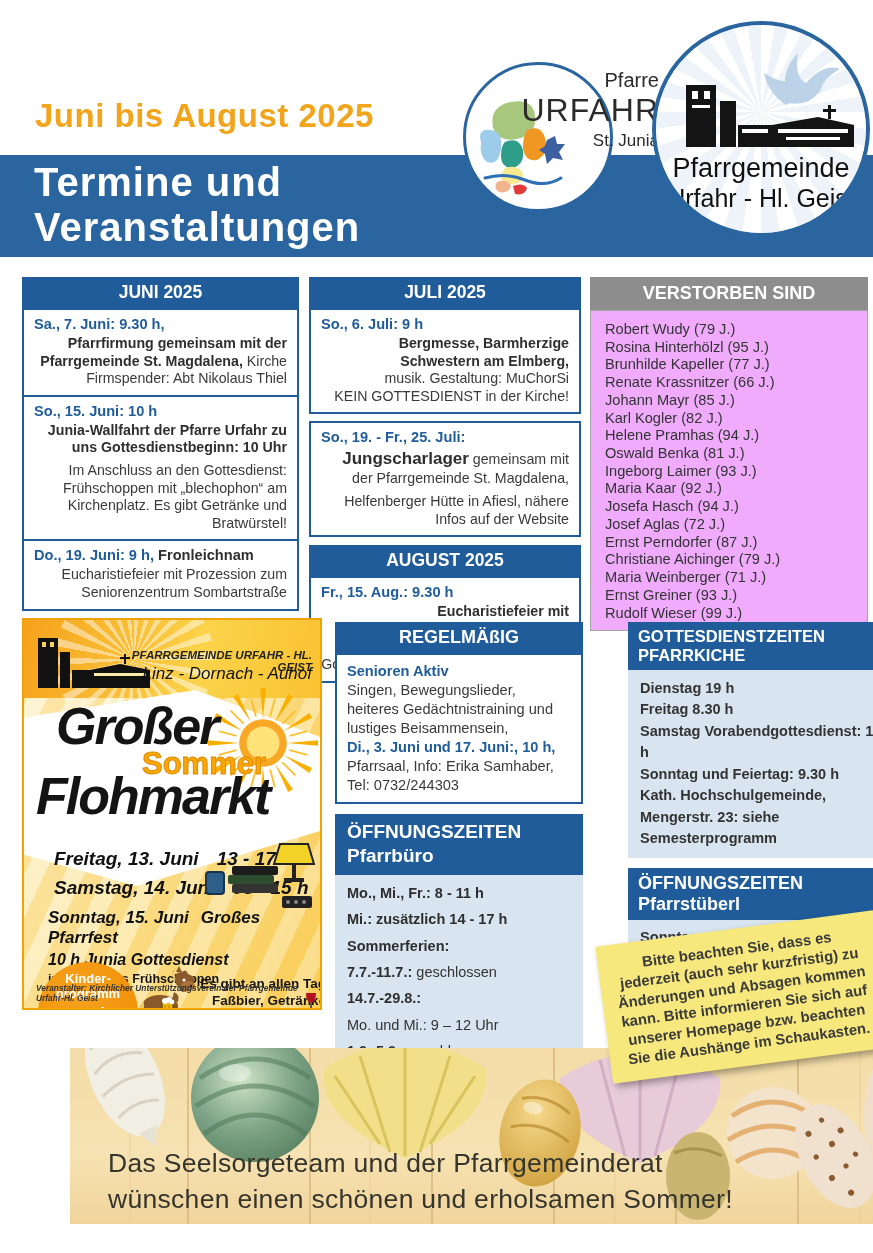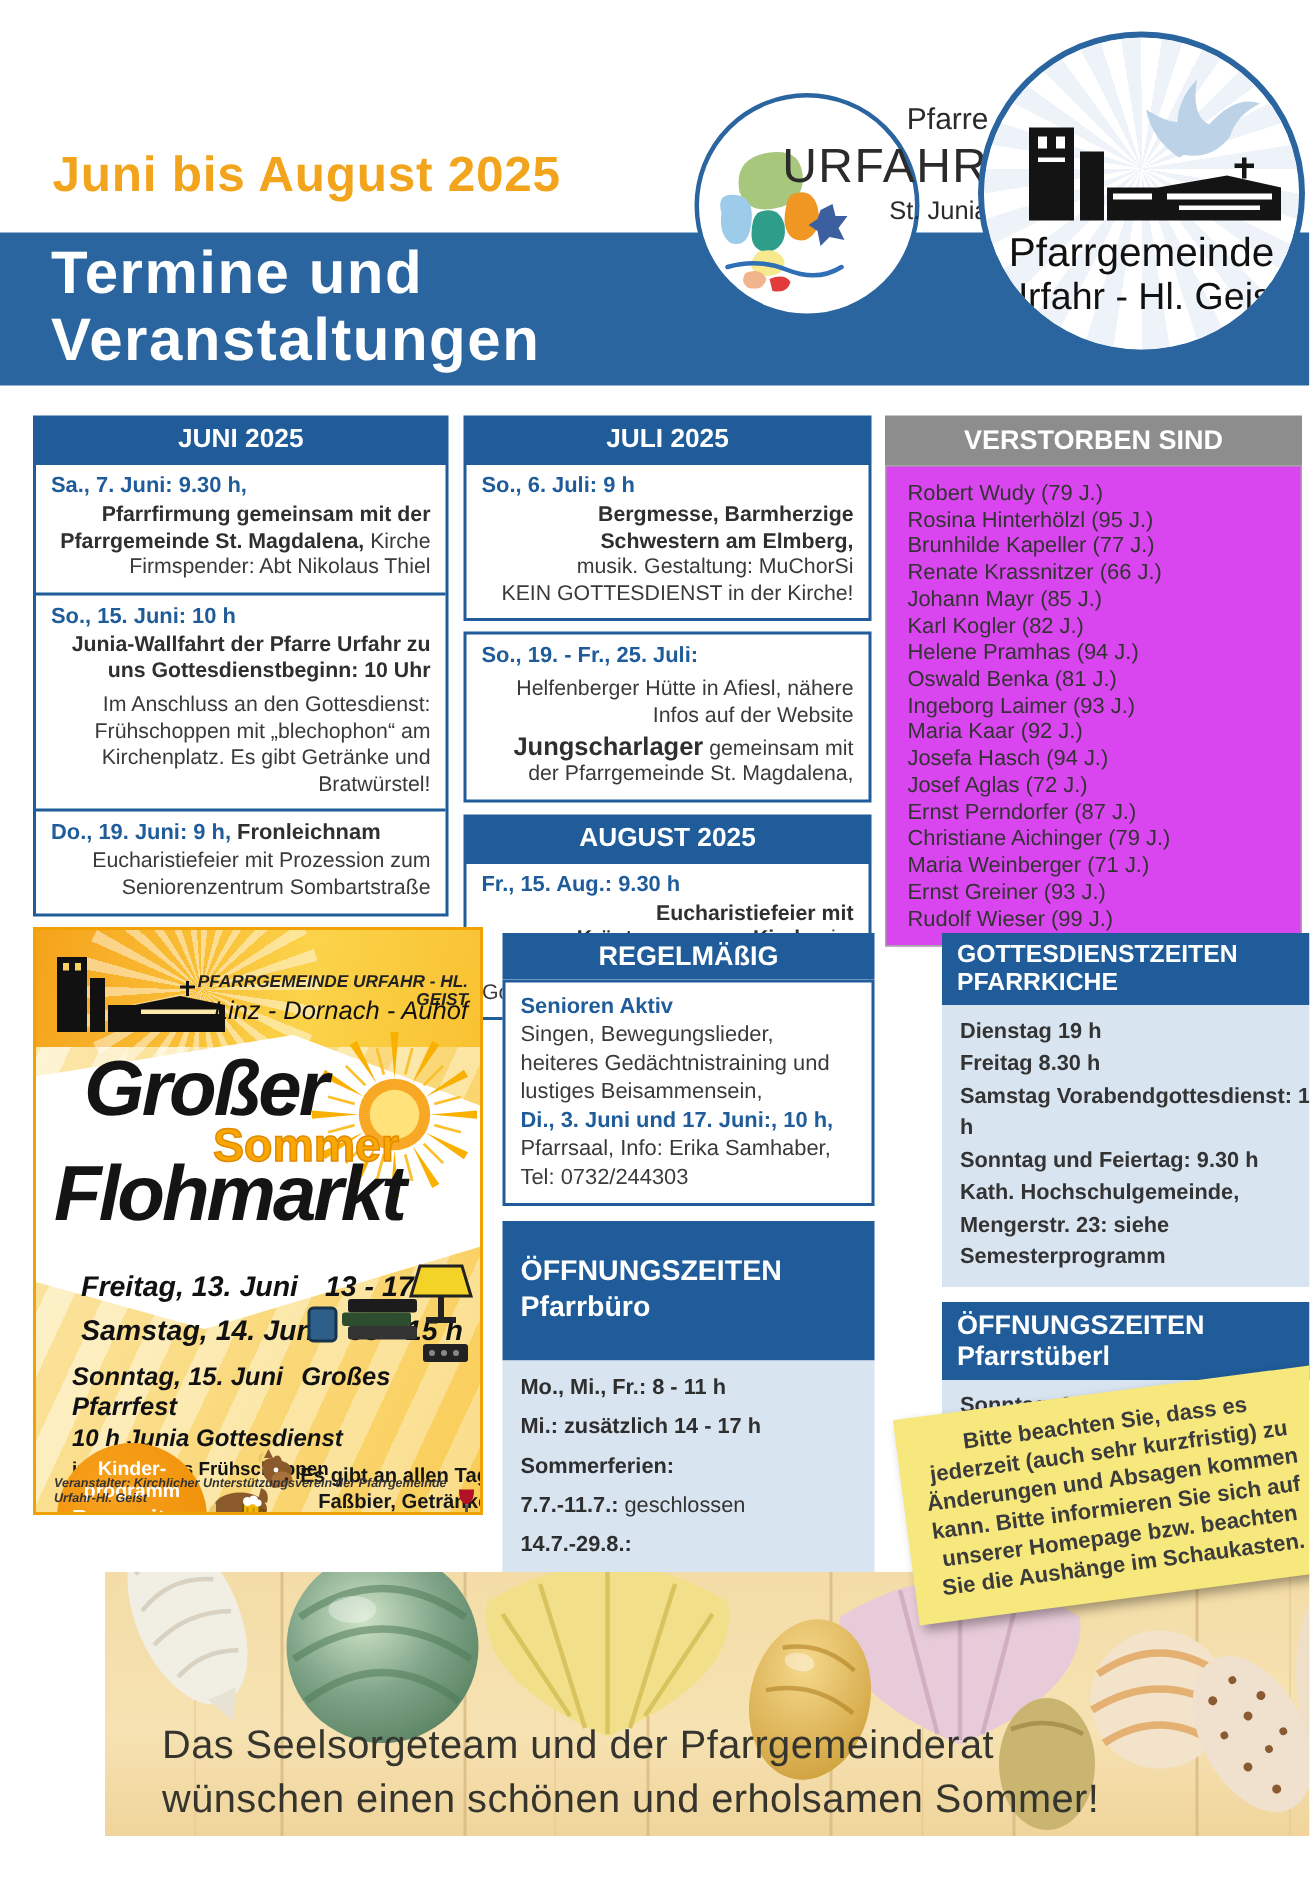--- a/index.html
+++ b/index.html
@@ -43,28 +43,28 @@
   .col2{position:absolute;left:309px;top:277px;width:272px;}
   .col2b{position:absolute;left:335px;top:622px;width:248px;}
   .col3{position:absolute;left:590px;top:277px;width:278px;}
   .col3b{position:absolute;left:597px;top:622px;width:271px;padding-left:31px;}
 
   .floh-hdr{margin-top:8px;font-size:17px;}
   .floh-body{margin-top:4px;padding:6px 10px;font-size:15px;font-weight:bold;color:#333;}
   .gap7{height:7px;}
   .gap8{height:8px;}
 
-  .verst-body{border:1.5px solid #a5a5a5;background:#d946ef;padding:10px 14px 8px 14px;}
+  .verst-body{border:1.5px solid #a5a5a5;background:#f0abfc;padding:10px 14px 8px 14px;}
   .verst-name{font-size:14.6px;line-height:1.215;color:#333;}
 
   .reg-hdr{text-align:center;font-size:18px;}
   .reg-body{border:2px solid #1f5c99;background:#fff;padding:7px 10px;font-size:14.6px;line-height:1.3;color:#3a3a3a;}
   .blue-b{color:#1f5c99;font-weight:bold;}
 
-  .buero-hdr{margin-top:10px;font-size:19px;line-height:1.3;padding:22px 12px;}
+  .buero-hdr{margin-top:10px;font-size:19px;line-height:1.3;padding:6px 12px;}
   .buero-body{padding:8px 12px 10px 12px;font-size:14.5px;line-height:1.4;color:#333;}
   .brow{margin:0 0 6px 0;}
   .brow b{color:#2e2e2e;}
   .bcontact{margin-top:10px;}
   .bcontact div{font-size:14.5px;line-height:1.35;}
 
   .gott-body{padding:8px 12px;font-size:14.5px;font-weight:bold;line-height:1.48;color:#333;}
   .stue-hdr{margin-top:10px;font-size:18px;}
   .stue-body{padding:7px 12px;font-size:14.6px;line-height:1.4;color:#333;}
   .stue-bold{font-weight:bold;}
@@ -200,22 +200,22 @@
         <p class="date">So., 6. Juli: 9 h</p>
         <p class="etxt"><b>Bergmesse, Barmherzige Schwestern am Elmberg,</b></p>
         <p class="etxt">musik. Gestaltung: MuChorSi</p>
         <p class="etxt">KEIN GOTTESDIENST in der Kirche!</p>
       </div>
     </div>
     <div class="gap7"></div>
     <div class="box">
       <div class="event">
         <p class="date">So., 19. - Fr., 25. Juli:</p>
+        <p class="etxt"><b style="font-size:17px">Jungscharlager</b><span> gemeinsam mit der Pfarrgemeinde St. Magdalena,</span></p>
         <p class="etxt" style="margin-top:6px">Helfenberger Hütte in Afiesl, nähere Infos auf der Website</p>
-        <p class="etxt"><b style="font-size:17px">Jungscharlager</b><span> gemeinsam mit der Pfarrgemeinde St. Magdalena,</span></p>
       </div>
     </div>
     <div class="gap8"></div>
     <div class="hdr center">AUGUST 2025</div>
     <div class="box">
       <div class="event">
         <p class="date">Fr., 15. Aug.: 9.30 h</p>
         <p class="etxt"><b>Eucharistiefeier mit Kräutersegnung, Kirche,</b><span> im Anschluss verteilen die Goldhaubendamen die Kräuterbüscherl</span></p>
       </div>
     </div>

